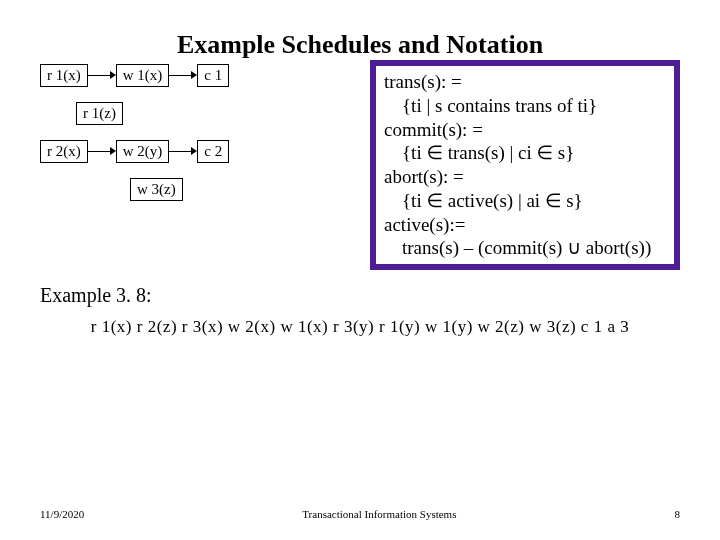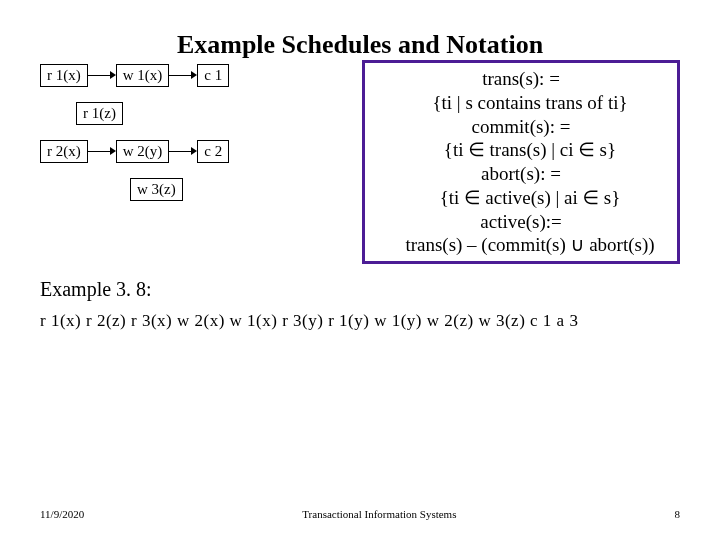--- a/index.html
+++ b/index.html
@@ -21,23 +21,22 @@
     text-align: center;
     font-size: 26px;
     font-weight: bold;
   }
   .sub {
     font-size: 20px;
     margin-bottom: 12px;
   }
   .mid {
     display: flex;
-    gap: 12px;
+    gap: 20px;
     align-items: flex-start;
-    text-align: center;
   }
   .left-col {
     flex: 0 0 310px;
     position: relative;
   }
   .row {
     display: flex;
     align-items: center;
     height: 30px;
     margin-bottom: 8px;
@@ -72,36 +71,37 @@
     right: 0;
     top: 50%;
     width: 0; height: 0;
     border-left: 6px solid #000;
     border-top: 4px solid transparent;
     border-bottom: 4px solid transparent;
     transform: translateY(-50%);
   }
   .indent1 { margin-left: 36px; }
   .def-box {
-    border: 3px solid #4c1d95;
+    border: 6px solid #4c1d95;
     padding: 4px 8px 4px 8px;
     font-size: 19px;
     line-height: 1.25;
     flex: 1;
   }
   .def-box .ind { padding-left: 18px; }
   .membr { font-family: serif; }
   .ex38 {
     font-size: 20px;
     margin-top: 14px;
   }
   .seq {
     font-size: 17px;
     margin-top: 10px;
     letter-spacing: 0.5px;
+    text-align: center;
   }
   .footer {
     position: absolute;
     bottom: 20px;
     left: 40px;
     right: 40px;
     display: flex;
     justify-content: space-between;
     font-size: 11px;
   }

